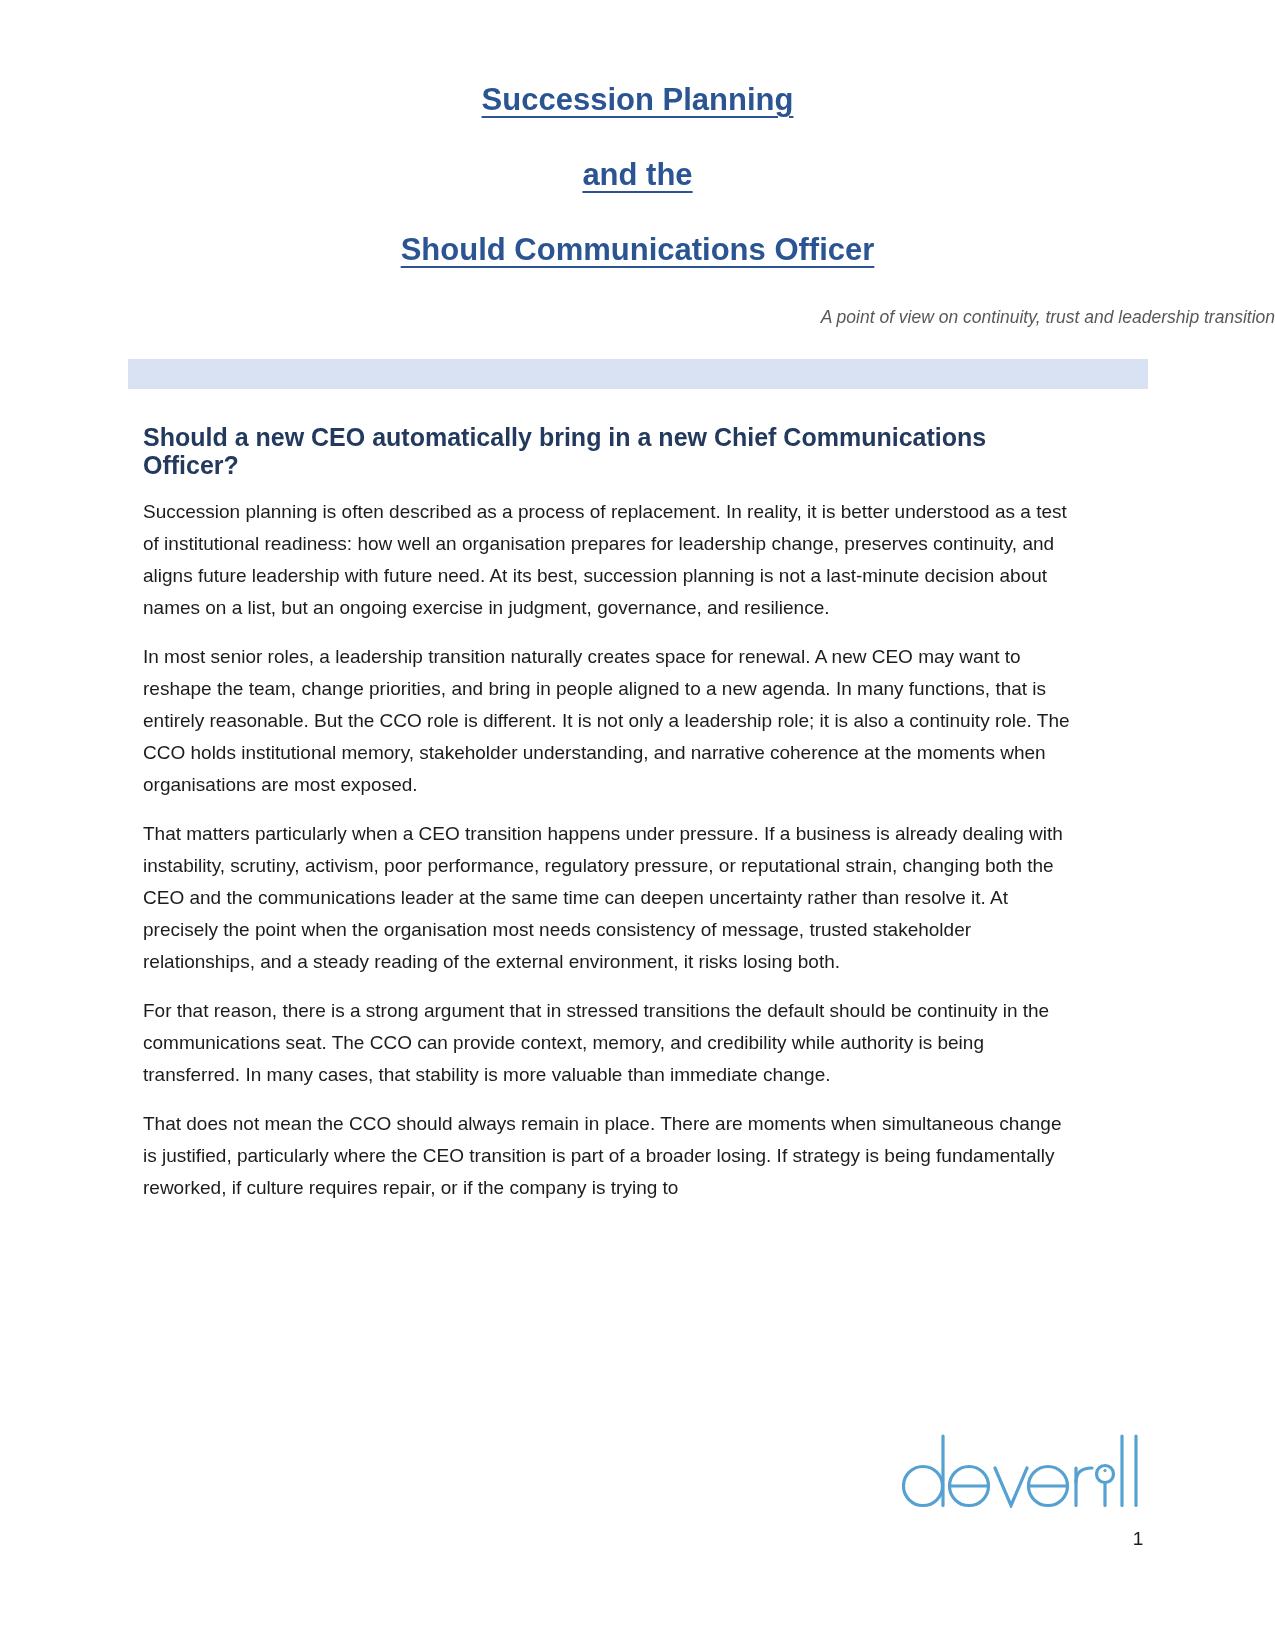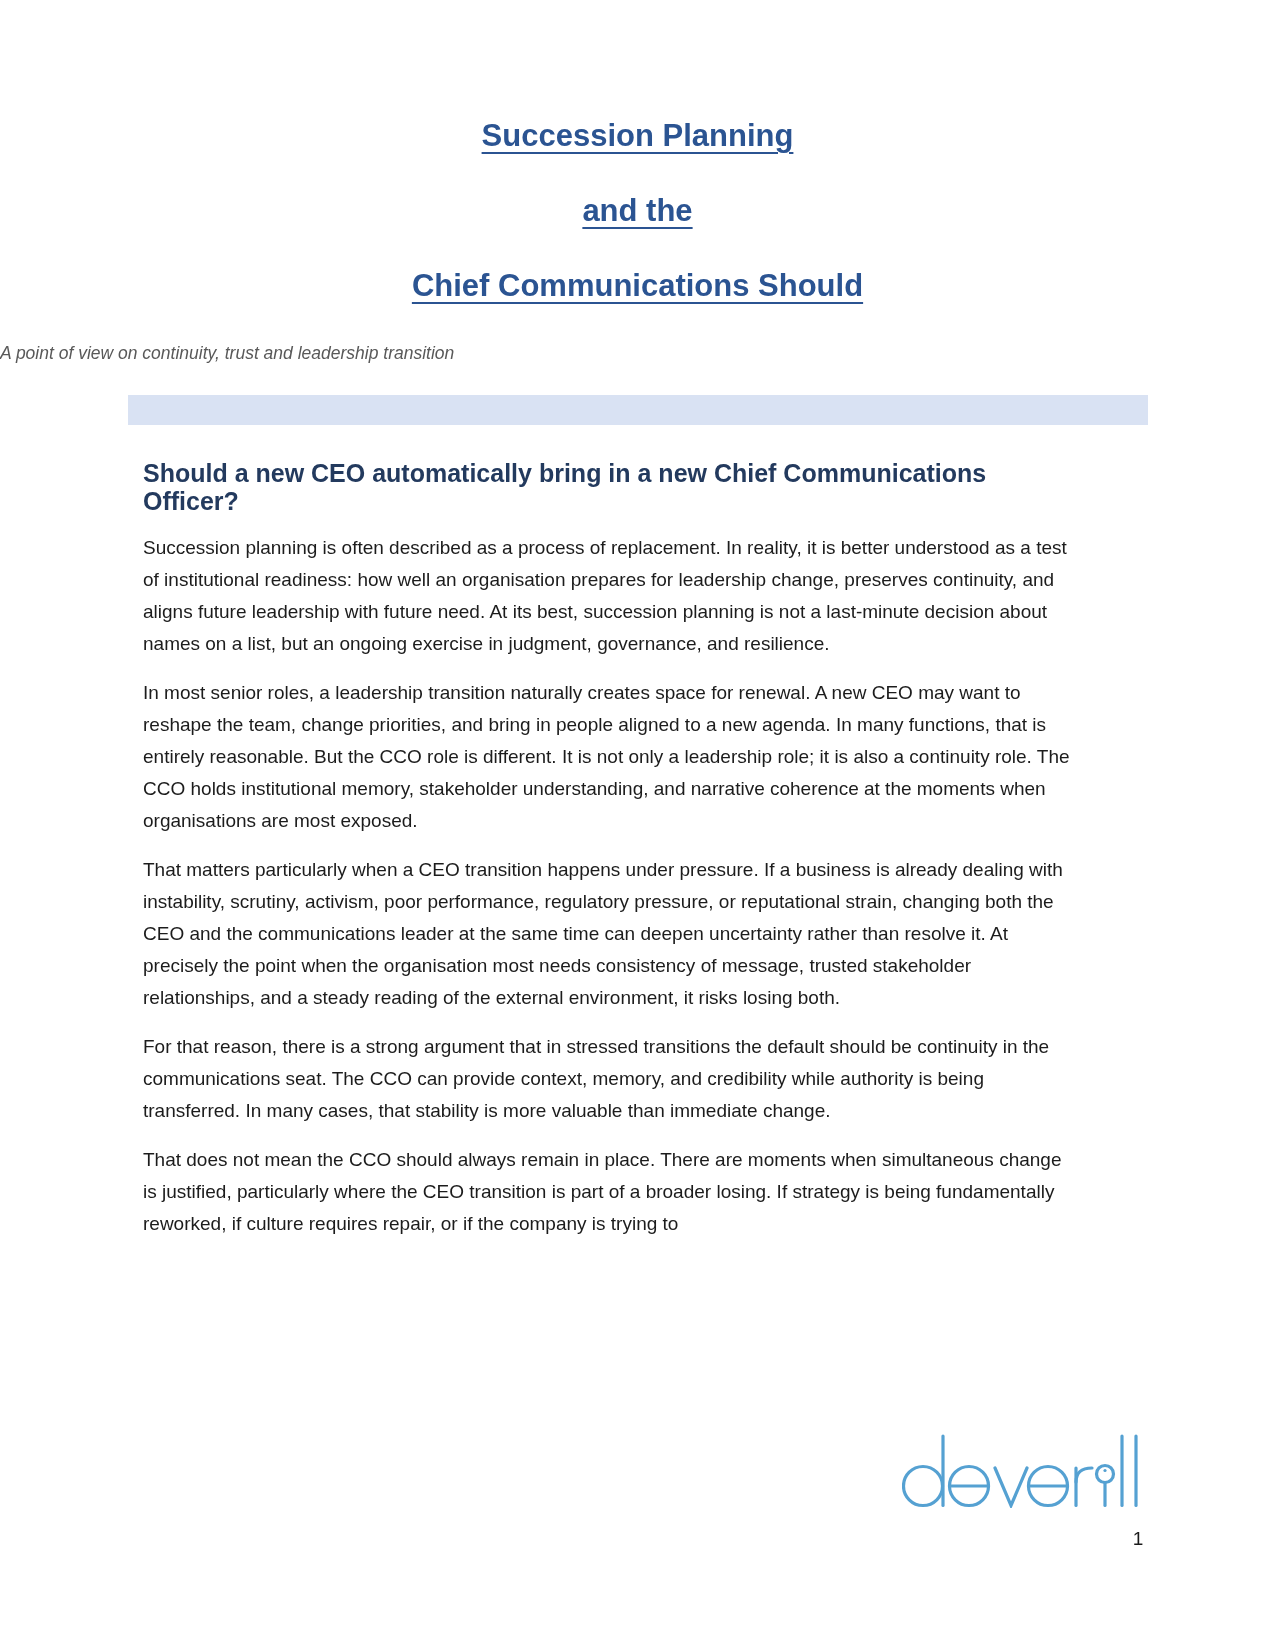--- a/index.html
+++ b/index.html
@@ -4,36 +4,36 @@
 <style>
   html,body { margin:0; padding:0; background:#ffffff; }
   .page {
     position:relative;
     width:1275px; height:1650px;
     background:#ffffff;
     font-family:"Liberation Sans", sans-serif;
     color:#1c1c1c;
     overflow:hidden;
   }
-  .title-wrap { padding-top:116px; text-align:center; }
+  .title-wrap { padding-top:80px; text-align:center; }
   .title-line {
     margin:0 0 35px 0;
     font-size:31px; line-height:40px; font-weight:700;
     color:#2b5492;
     text-decoration:underline;
     text-decoration-thickness:2px;
     text-underline-offset:6px;
   }
   .title-line:last-of-type { margin-bottom:0; }
   .subtitle {
     margin-top:30px;
     font-style:italic;
     font-size:17.5px; line-height:24px;
     color:#595959;
-    text-align:left;
+    text-align:right;
   }
   .banner-bar {
     width:1020px; height:30px;
     margin:30px auto 0 auto;
     background:#d9e2f3;
   }
   .content {
     width:932px;
     margin:34px 0 0 143px;
   }
@@ -63,21 +63,21 @@
   }
 </style>
 </head>
 <body>
 
 <div class="page">
 
   <div class="title-wrap">
     <p class="title-line">Succession Planning</p>
     <p class="title-line">and the</p>
-    <p class="title-line">Chief Communications Should</p>
+    <p class="title-line">Should Communications Officer</p>
     <p class="subtitle">A point of view on continuity, trust and leadership transition</p>
   </div>
 
   <div class="banner-bar"></div>
 
   <div class="content">
     <h2 class="section-heading">Should a new CEO automatically bring in a new Chief Communications Officer?</h2>
     <p class="body-par">Succession planning is often described as a process of replacement. In reality, it is better understood as a test of institutional readiness: how well an organisation prepares for leadership change, preserves continuity, and aligns future leadership with future need. At its best, succession planning is not a last-minute decision about names on a list, but an ongoing exercise in judgment, governance, and resilience.</p>
     <p class="body-par">In most senior roles, a leadership transition naturally creates space for renewal. A new CEO may want to reshape the team, change priorities, and bring in people aligned to a new agenda. In many functions, that is entirely reasonable. But the CCO role is different. It is not only a leadership role; it is also a continuity role. The CCO holds institutional memory, stakeholder understanding, and narrative coherence at the moments when organisations are most exposed.</p>
     <p class="body-par">That matters particularly when a CEO transition happens under pressure. If a business is already dealing with instability, scrutiny, activism, poor performance, regulatory pressure, or reputational strain, changing both the CEO and the communications leader at the same time can deepen uncertainty rather than resolve it. At precisely the point when the organisation most needs consistency of message, trusted stakeholder relationships, and a steady reading of the external environment, it risks losing both.</p>

